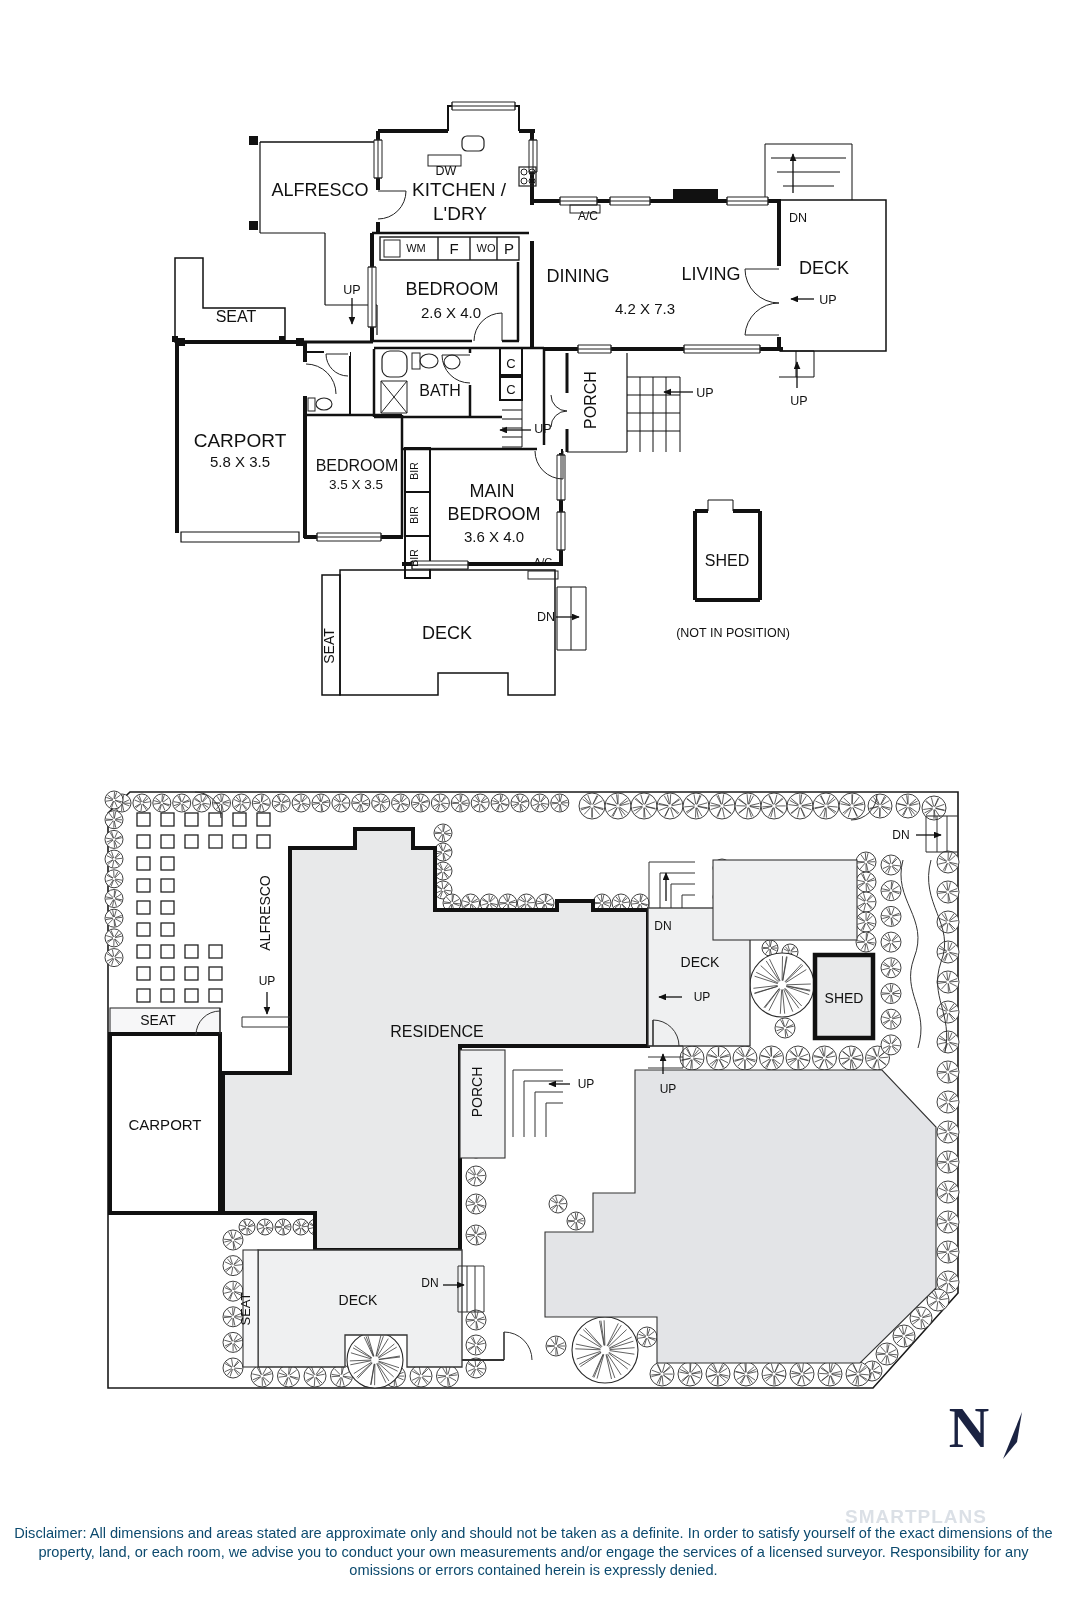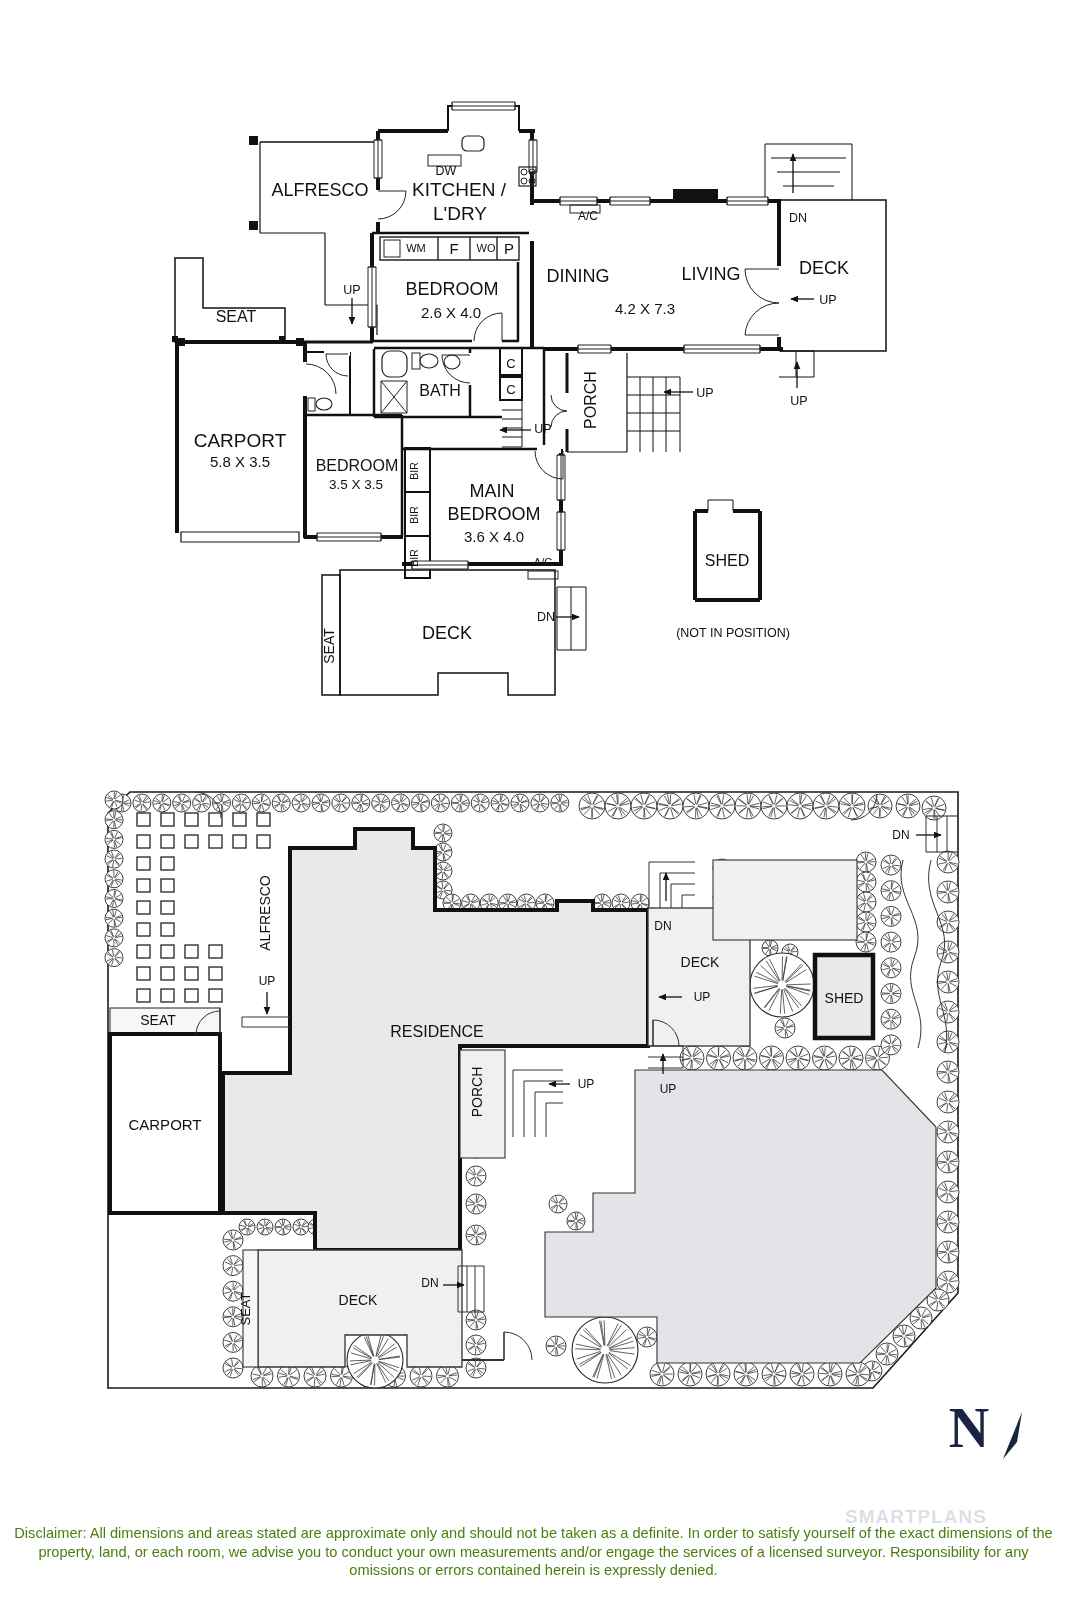--- a/index.html
+++ b/index.html
@@ -1,20 +1,20 @@
 <!DOCTYPE html>
 <html><head>
 <meta charset="utf-8">
 <style>
   html,body{margin:0;padding:0;background:#ffffff;}
   .stage{position:relative;width:1067px;height:1600px;background:#fff;overflow:hidden;
          font-family:"Liberation Sans",sans-serif;}
   svg text{font-family:"Liberation Sans",sans-serif;fill:#111;}
   .disclaimer{position:absolute;top:1524px;left:14px;right:14px;text-align:center;
-              font-size:14.6px;line-height:1.27;color:#4d7c0f;}
+              font-size:14.6px;line-height:1.27;color:#0c4a6e;}
   .watermark{position:absolute;top:1506px;left:845px;width:215px;font-size:19px;
              font-weight:bold;letter-spacing:1px;color:#b9c2cf;opacity:.5;}
 </style>
 </head>
 <body>
 
 <div class="stage">
   <svg id="plan" width="1067" height="1600" viewBox="0 0 1067 1600">
     <defs>
       <marker id="arr" markerWidth="8" markerHeight="8" refX="5.4" refY="2.6" orient="auto">

